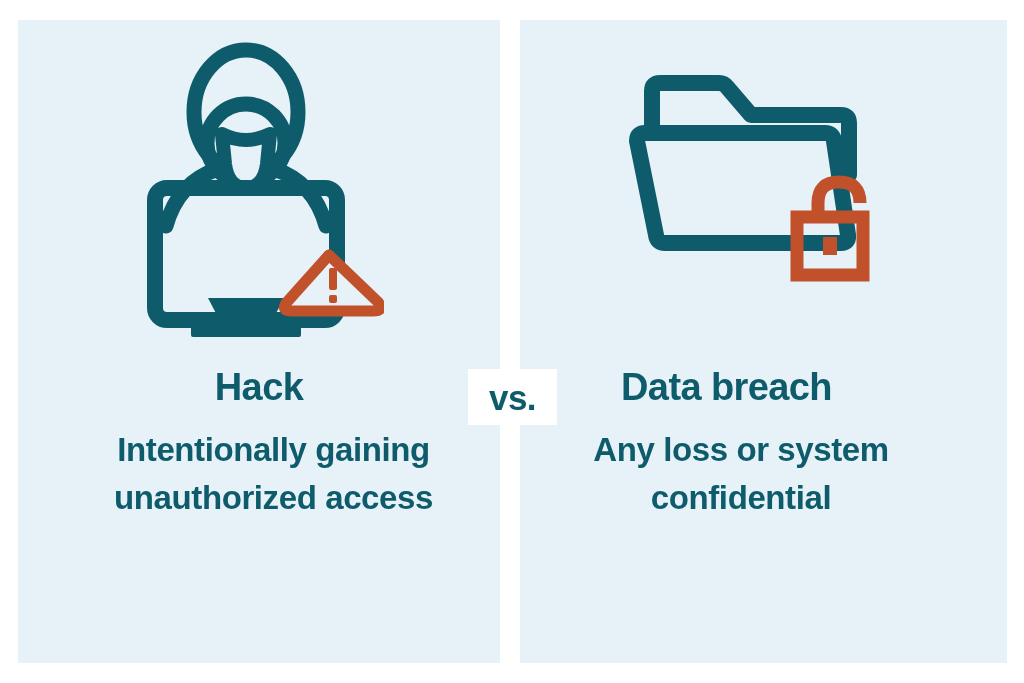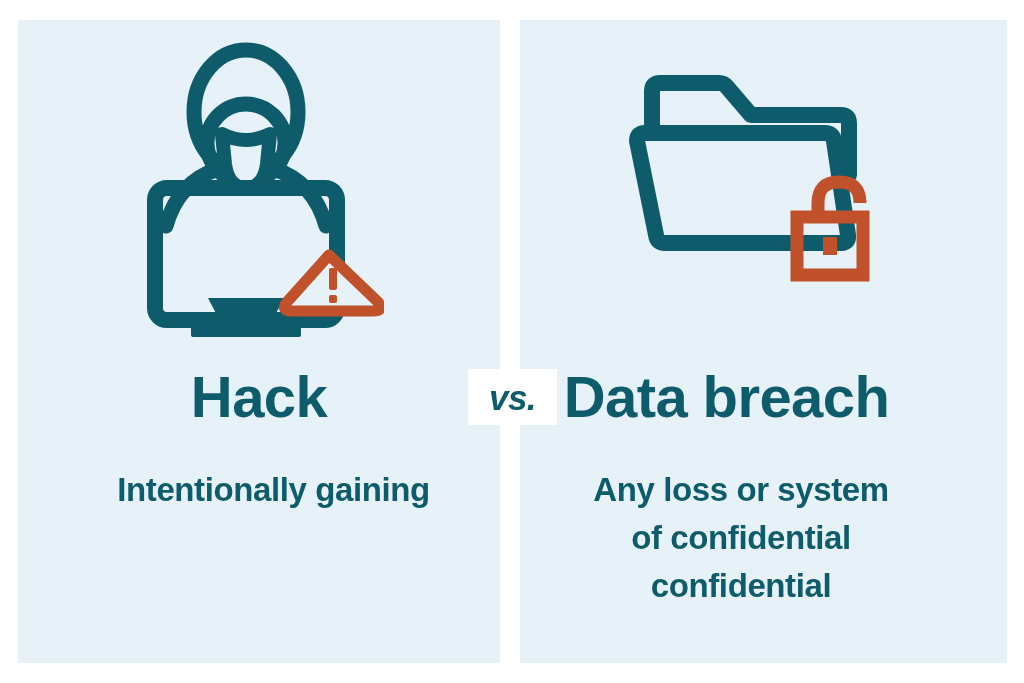--- a/index.html
+++ b/index.html
@@ -58,25 +58,25 @@
   .text-block {
     position: absolute;
     top: 368px;
     text-align: center;
     color: #0e5c6b;
   }
   #text-left  { left: 18px;  width: 482px; }
   #text-right { left: 520px; width: 413px; }
 
   .term {
-    font-size: 58px;
+    font-size: 38px;
     font-weight: bold;
     letter-spacing: -0.6px;
     line-height: 1.0;
-    margin: 0 0 40px 0;
+    margin: 0 0 20px 0;
     color: #0e5c6b;
   }
   .definition {
     font-size: 33px;
     font-weight: bold;
     line-height: 1.45;
     letter-spacing: -0.4px;
     margin: 0;
     color: #0e5c6b;
   }
@@ -87,21 +87,20 @@
     position: absolute;
     left: 468px;
     top: 369px;
     width: 89px;
     height: 56px;
     background: #ffffff;
     display: flex;
     align-items: center;
     justify-content: center;
     z-index: 5;
-    font-style: italic;
   }
   #vs-label {
     font-size: 35px;
     font-weight: bold;
     color: #0e5c6b;
     letter-spacing: -0.5px;
     line-height: 1;
   }
 </style>
 </head>
@@ -163,28 +162,28 @@
 
         <path d="M 194 172 L 208 172 L 208 190 L 194 190 Z" fill="#c1512a"></path>
       </g>
     </svg>
   </div>
 
   <div class="text-block" id="text-left">
     <div class="term">Hack</div>
     <div class="definition">
       <span class="dline">Intentionally gaining</span>
+      <span class="dline">unauthorized access</span>
     </div>
   </div>
 
   <div class="text-block" id="text-right">
     <div class="term">Data breach</div>
     <div class="definition">
       <span class="dline">Any loss or system</span>
-      <span class="dline">of confidential</span>
       <span class="dline">confidential</span>
     </div>
   </div>
 
   <div id="vs-badge">
     <span id="vs-label">vs.</span>
   </div>
 
 </div>
 

